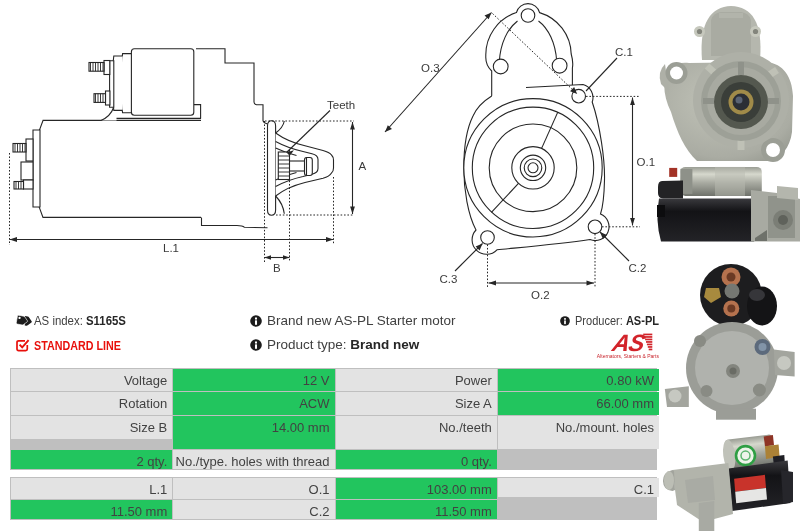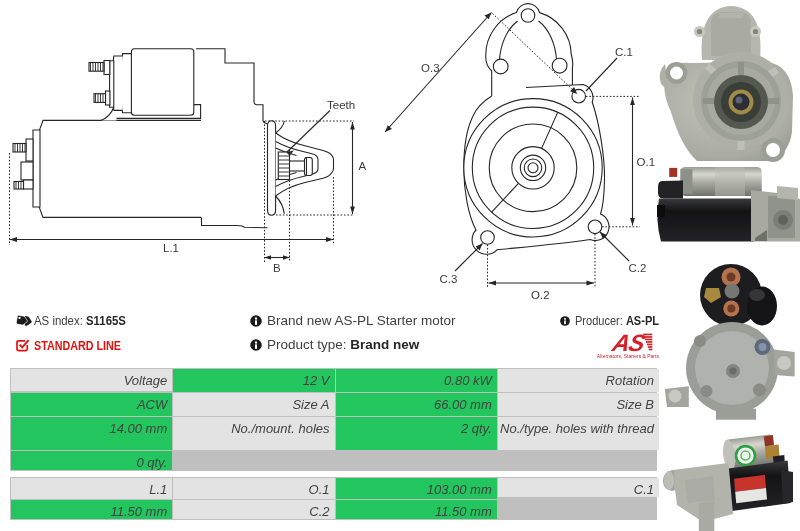--- a/index.html
+++ b/index.html
@@ -5,21 +5,21 @@
   html,body{margin:0;padding:0;}
   body{width:800px;height:531px;position:relative;background:#fff;
        font-family:"Liberation Sans",sans-serif;overflow:hidden;}
   .abs{position:absolute;}
   
   .info{font-size:13.5px;color:#404040;white-space:nowrap;}
   .info b{color:#262626;}
   .red{color:#e8100c;font-weight:bold;font-size:13.5px;}
   
   .grid{display:grid;grid-template-columns:161.25px 161.25px 161.25px 161.25px;
-        background:#bfbfbf;border:1px solid #bfbfbf;grid-gap:1px;font-style:italic;}
+        background:#bfbfbf;border:1px solid #bfbfbf;grid-gap:1px;}
   .grid div{font-size:13px;color:#424242;text-align:right;
         padding:4px 5px 0 2px;line-height:15px;box-sizing:border-box;}
   .gl{background:#e3e3e3;}
   .gv{background:#22c55e;}
 </style>
 </head>
 <body>
 
 <svg class="abs" style="left:0px;top:0px" width="370" height="300" viewBox="0 0 370 300">
 <g fill="none" stroke="#262626" stroke-width="1.1">
@@ -364,27 +364,29 @@
     <rect x="50.9" y="15.6" width="5.4" height="1.7"></rect>
     <rect x="51.8" y="18.1" width="4.5" height="1.7"></rect>
     <rect x="52.7" y="20.6" width="3.6" height="1.7"></rect>
   </g>
   <text x="1" y="30.5" font-family="Liberation Sans,sans-serif" font-size="6.1" fill="#c8232b" transform="scale(0.82 1)" letter-spacing="0">Alternators, Starters &amp; Parts</text>
 </svg>
 
 <div class="abs grid" style="left:10px;top:368px;width:645px">
   <div class="gl" style="height:22px">Voltage</div>
     <div class="gv">12 V</div>
+    <div class="gl">Power</div>
     <div class="gv">0.80 kW</div>
   <div class="gl" style="height:22.5px">Rotation</div>
     <div class="gv">ACW</div>
     <div class="gl">Size A</div>
     <div class="gv">66.00 mm</div>
   <div class="gl" style="height:23px">Size B</div>
     <div class="gv">14.00 mm</div>
+    <div class="gl">No./teeth</div>
   <div class="gl" style="height:33px">No./mount. holes</div>
     <div class="gv">2 qty.</div>
     <div class="gl">No./type. holes with thread</div>
     <div class="gv">0 qty.</div>
 </div>
 <div class="abs grid" style="left:10px;top:476.5px;width:645px">
   <div class="gl" style="height:21px">L.1</div>
     <div class="gl">O.1</div>
     <div class="gv">103.00 mm</div>
   <div class="gl" style="height:19px">C.1</div>

